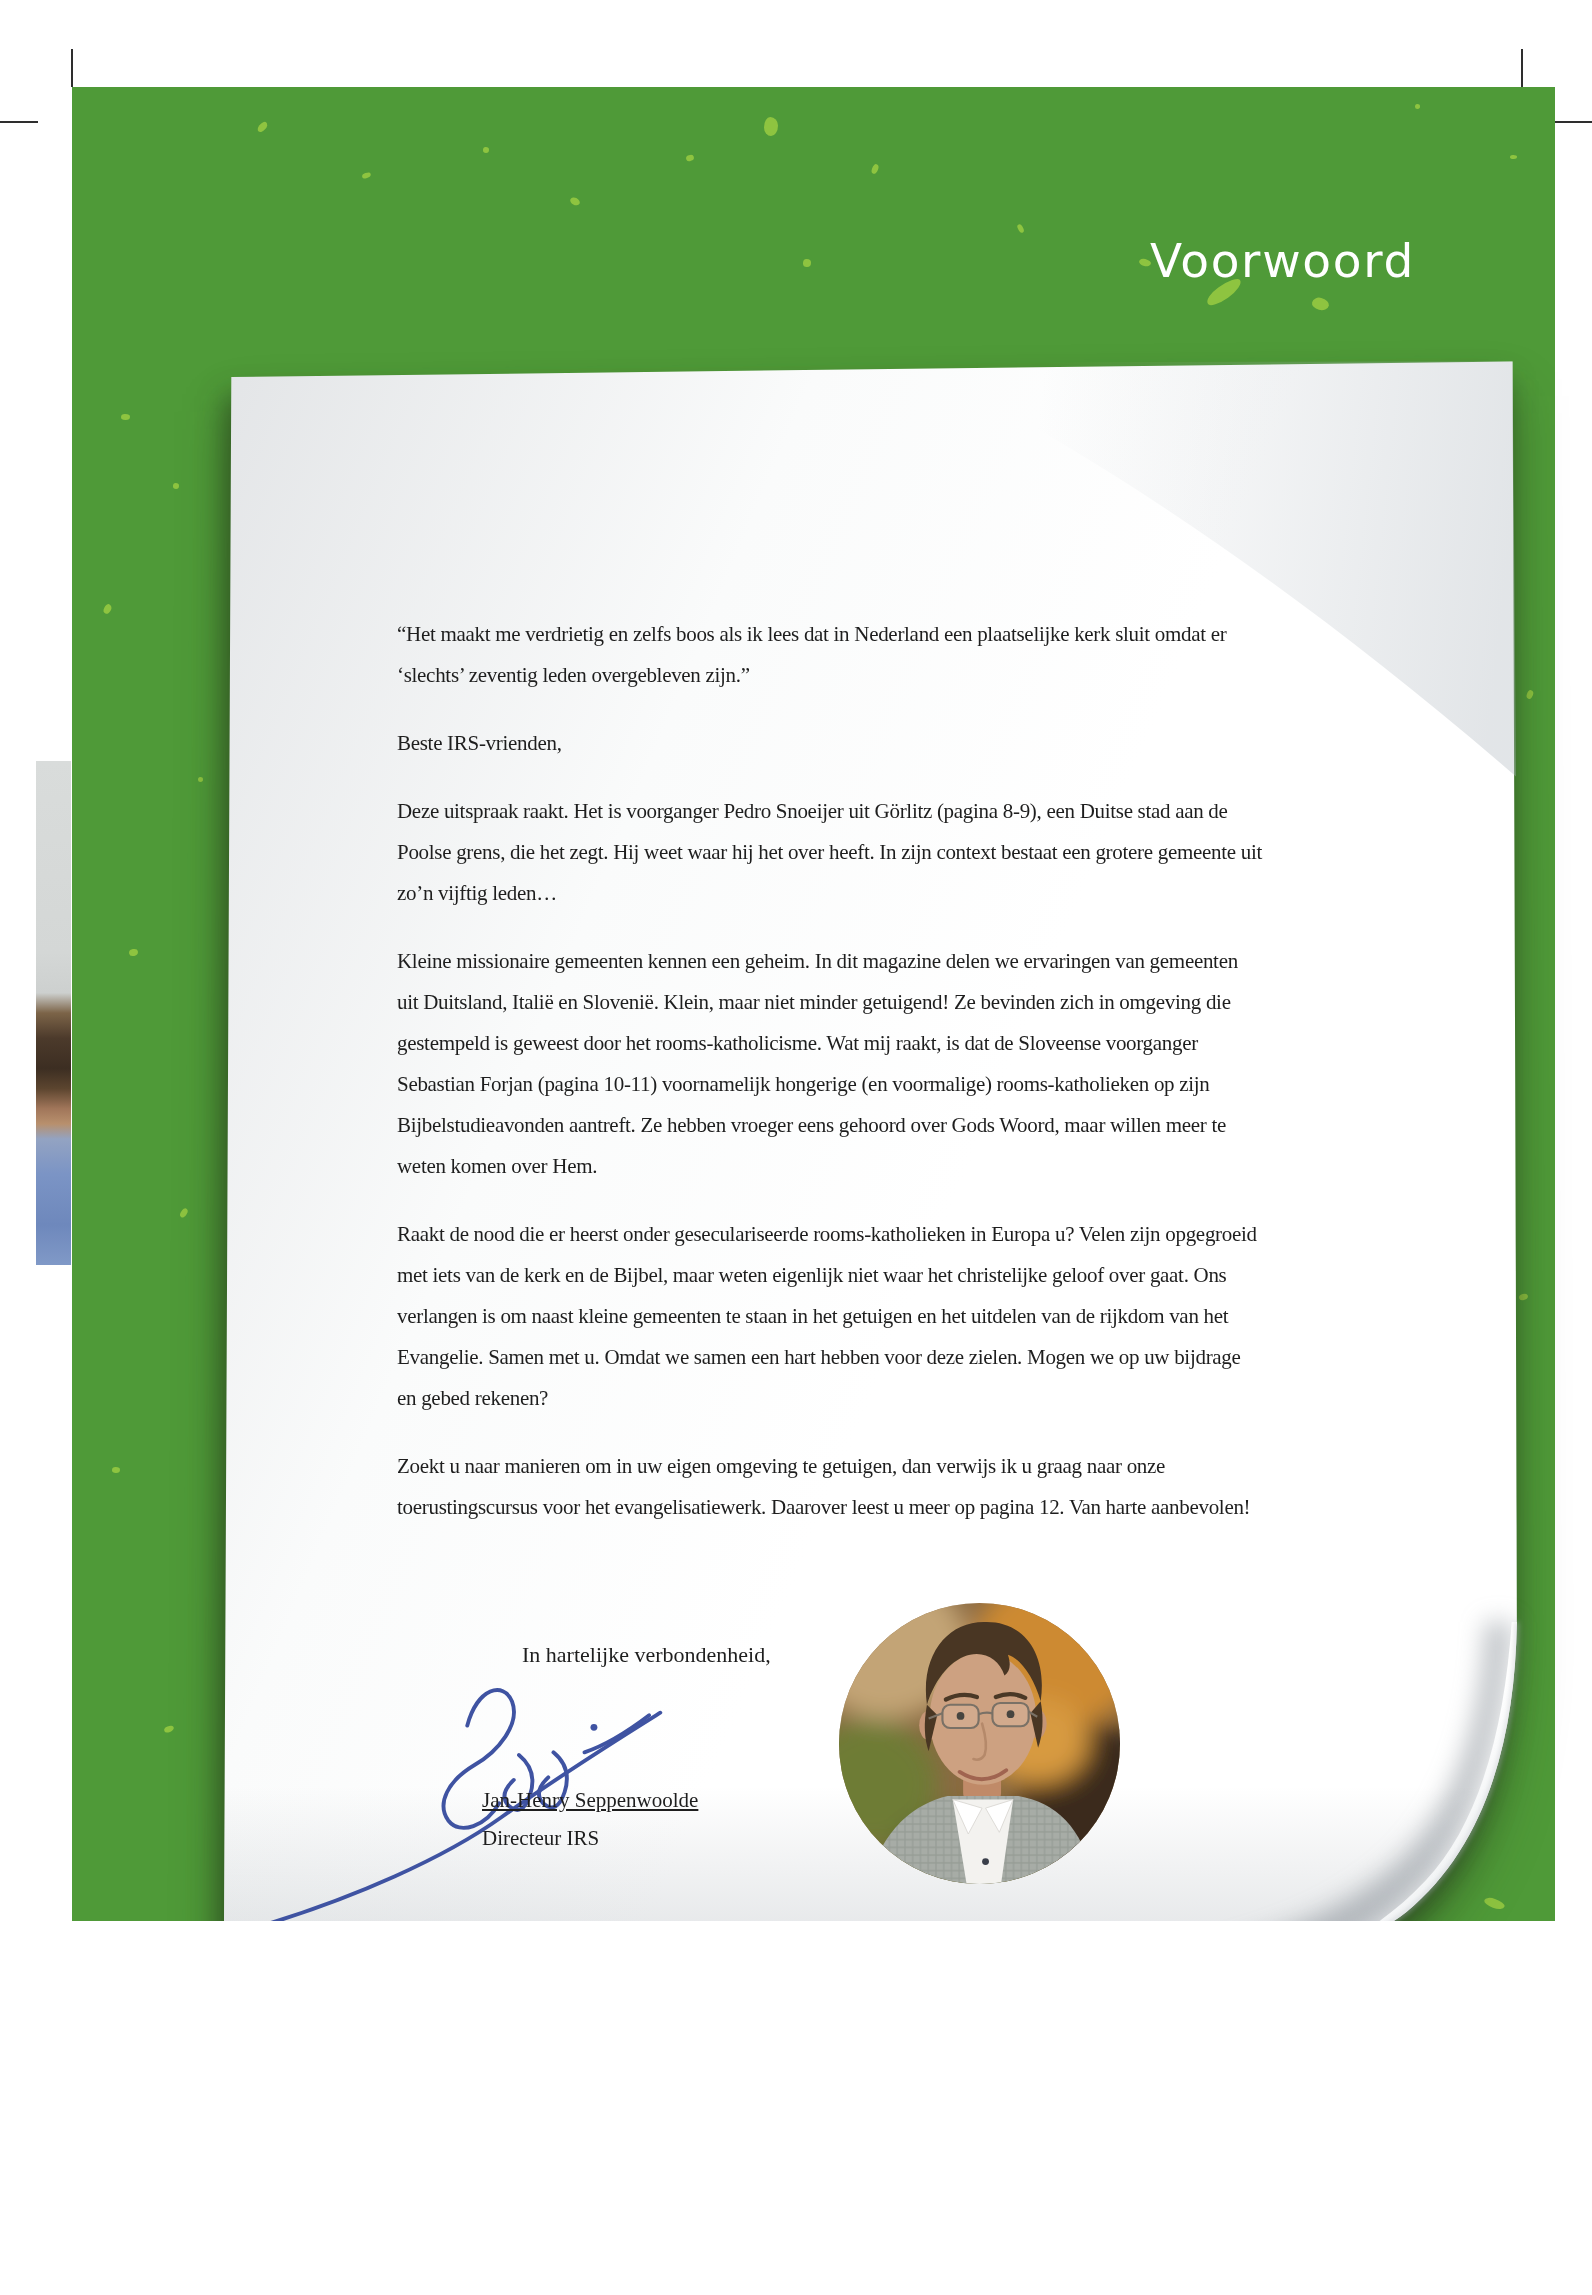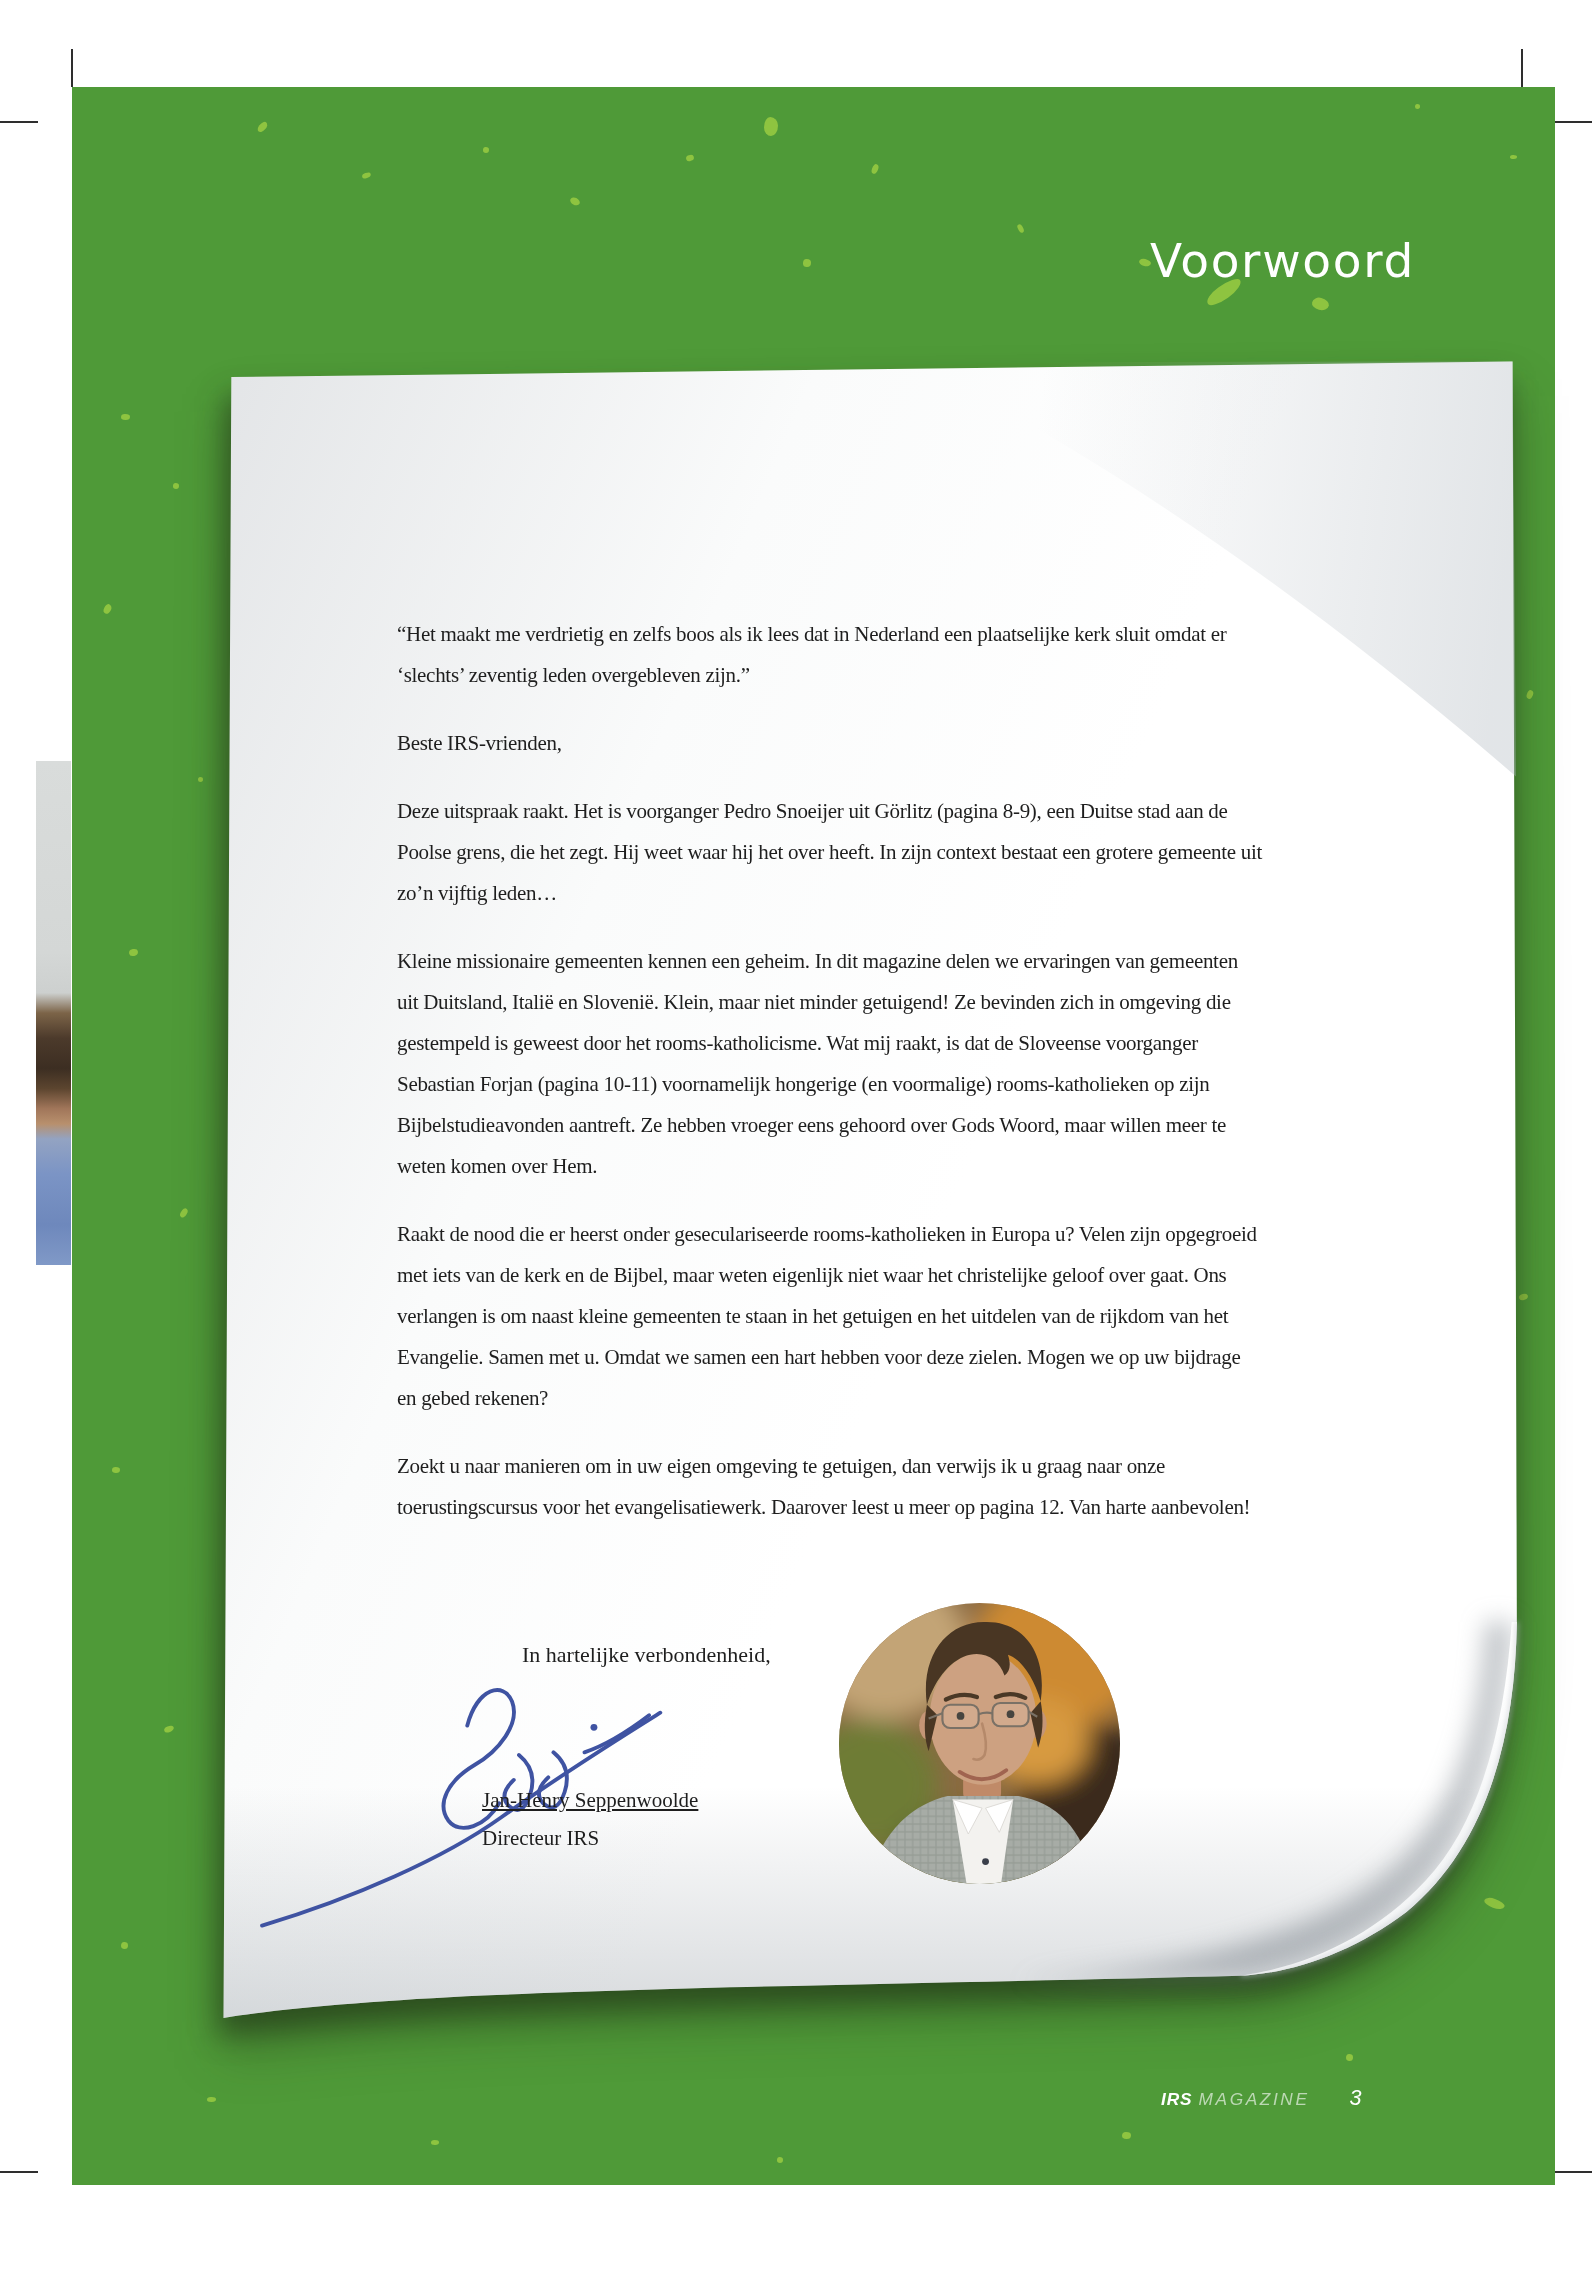--- a/index.html
+++ b/index.html
@@ -1,16 +1,16 @@
 <!DOCTYPE html>
 <html style="font-size:14px"><head>
 <meta charset="utf-8">
 <style>
   html,body{margin:0;padding:0;background:#fff;}
-  .artboard{position:relative;width:1592px;height:2185px;background:#ffffff;overflow:hidden;
+  .artboard{position:relative;width:1592px;height:1921px;background:#ffffff;overflow:hidden;
             font-family:"Liberation Serif",serif;}
 
   
   .crop{position:absolute;background:#2e2e2e;}
 
   
   .green-page{position:absolute;left:72px;top:87px;width:1483px;height:2119px;background:#4f9a38;z-index:0;}
   .speckle{position:absolute;background:#94c841;border-radius:45% 55% 50% 50% / 55% 45% 55% 45%;opacity:.92;z-index:1;}
 
   

